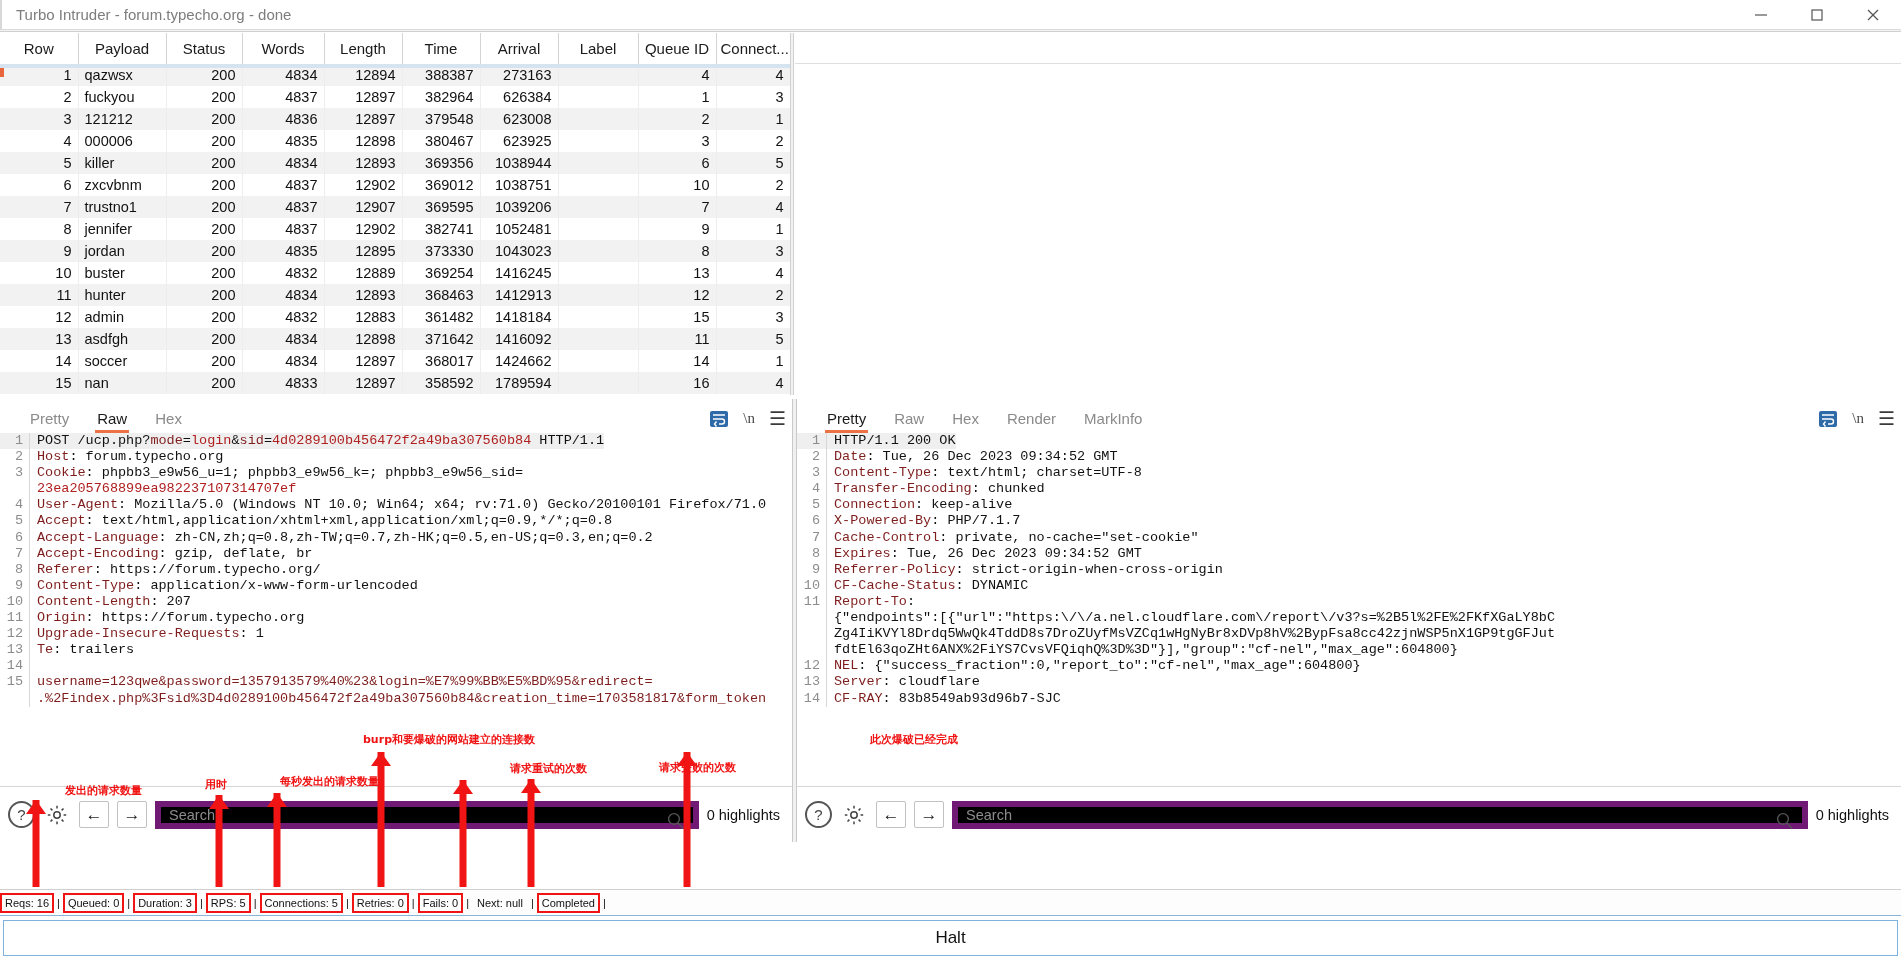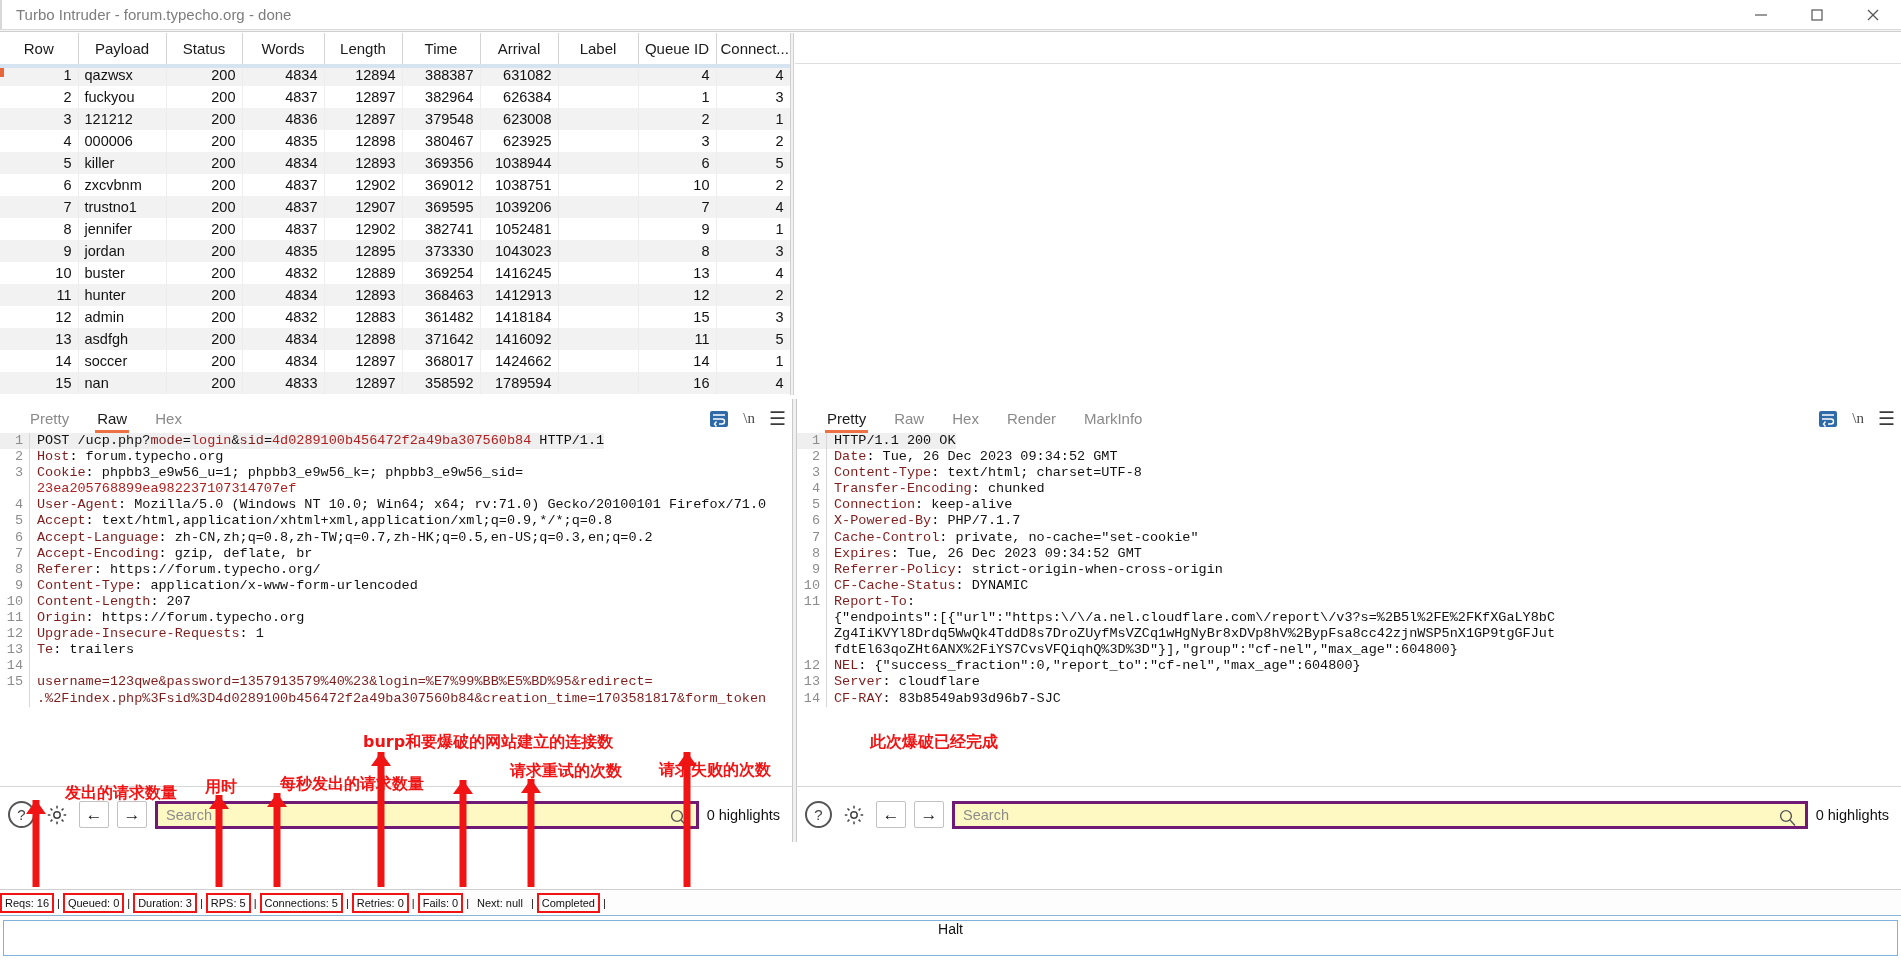--- a/index.html
+++ b/index.html
@@ -99,47 +99,47 @@
   .rnd-btn {
     width:27px; height:27px; border-radius:50%; border:2px solid #555;
     display:flex; align-items:center; justify-content:center; font-size:15px; color:#444;
   }
   .gear { width:28px; height:28px; display:flex; align-items:center; justify-content:center; }
   .sq-btn {
     width:30px; height:27px; border:1px solid #c2c2c2; background:#fff; border-radius:2px;
     display:flex; align-items:center; justify-content:center; font-size:17px; color:#222;
   }
   .searchfield {
-    flex:1; height:28px; border:3px solid #701a75; background:#fef9c3;
+    flex:1; height:28px; border:6px solid #701a75; background:#000000;
     display:flex; align-items:center; padding:0 8px; position:relative;
   }
   .searchfield .ph { font-size:14.5px; color:#8c8c8c; }
   .searchfield .mag { position:absolute; right:8px; top:4px; color:#555; }
   .hl-count { font-size:14.5px; color:#111; white-space:nowrap; padding-right:4px;}
   .statusline {
     position:absolute; left:0; top:889px; width:1901px; height:27px;
     background:#fdfdfd; border-top:1px solid #cfcfcf; border-bottom:1px solid #8ab4d8;
     display:flex; align-items:center; font-size:11px; color:#111; white-space:nowrap;
   }
   .st-item { position:relative; padding:1px 5px; }
   .st-item.boxed::after {
     content:""; position:absolute; left:0; top:-3px; right:0; bottom:-3px;
     border:2.5px solid #f01414; pointer-events:none;
   }
   .st-sep { padding:0 3px; color:#111; }
 
   .haltbar {
     position:absolute; left:3px; top:920px; width:1895px; height:36px;
     border:1px solid #7fb2de; background:#ffffff;
-    display:flex; align-items:flex-start; justify-content:center;
-    font-size:14px; color:#111;
+    display:flex; align-items:center; justify-content:center;
+    font-size:17px; color:#111;
   }
 
   
-  .anno { position:absolute; color:#f01414; font-size:16px; font-weight:bold; white-space:nowrap;
+  .anno { position:absolute; color:#f01414; font-size:11px; font-weight:bold; white-space:nowrap;
           font-family:"DejaVu Sans", sans-serif; }
 </style>
 </head>
 <body>
 
 <div id="app">
 
   <div class="titlebar">
     <div class="tb-edge-left"></div>
     <div class="tb-text">Turbo Intruder - forum.typecho.org - done</div>
@@ -197,21 +197,21 @@
           </tr>
         </thead>
       <tbody id="tbl-body">
           <tr class="alt">
             <td class="num">1</td>
             <td class="txt">qazwsx</td>
             <td class="num">200</td>
             <td class="num">4834</td>
             <td class="num">12894</td>
             <td class="num">388387</td>
-            <td class="num">631082</td>
+            <td class="num">273163</td>
             <td class="txt"></td>
             <td class="num">4</td>
             <td class="num">4</td>
           </tr>
           <tr class="norm">
             <td class="num">2</td>
             <td class="txt">fuckyou</td>
             <td class="num">200</td>
             <td class="num">4837</td>
             <td class="num">12897</td>

